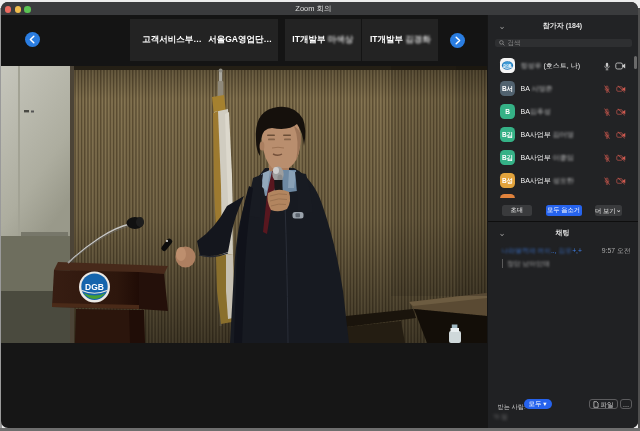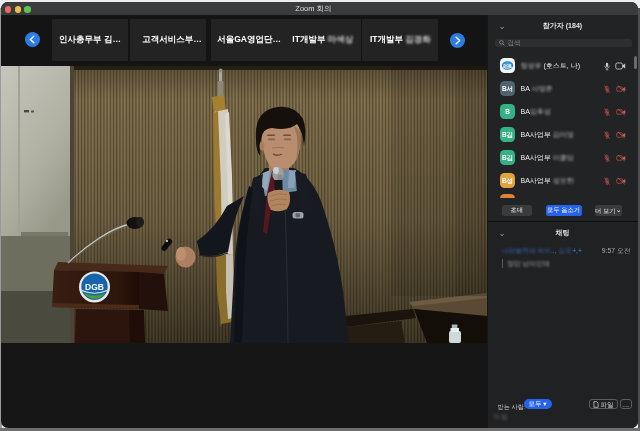--- a/index.html
+++ b/index.html
@@ -46,23 +46,22 @@
 <div class="edge" style="position:absolute;left:637.5px;top:8px;width:2.5px;height:423px;background:#4e4e4e;"></div>
 <div class="edge" style="position:absolute;left:0;top:428.2px;width:640px;height:2.8px;background:#6e6e6e;"></div>
 <div class="win">
   <div class="titlebar">
     <div class="tl r"></div>
       <div class="tl y"></div>
       <div class="tl g"></div>
     <div class="wtitle">Zoom 회의</div>
   </div>
   <div class="strip">
-    <div class="tile" style="left:51px;width:76px;">인사총무부 김…</div>
     <div class="tile" style="left:128.6px;width:76px;padding-left:9px;">고객서비스부…</div>
-    <div class="tile" style="left:210px;width:76px;text-align:center;">서울GA영업단…</div>
+    <div class="tile" style="left:201px;width:76px;text-align:center;">서울GA영업단…</div>
     <div class="tile" style="left:283.8px;width:76px;">IT개발부&nbsp;<span class="blur">마색상</span></div>
     <div class="tile" style="left:361.4px;width:76px;">IT개발부&nbsp;<span class="blur">김경화</span></div>
     <div class="navc" style="left:24px;top:17.5px;">
         <svg width="15" height="15">
           <path d="M8.8 4.2 L5.4 7.5 L8.8 10.8" stroke="#fff" stroke-width="1.5" fill="none" stroke-linecap="round" stroke-linejoin="round"></path>
         </svg>
       </div>
     <div class="navc" style="left:448.5px;top:18px;">
         <svg width="15" height="15">
           <path d="M6.2 4.2 L9.6 7.5 L6.2 10.8" stroke="#fff" stroke-width="1.5" fill="none" stroke-linecap="round" stroke-linejoin="round"></path>

